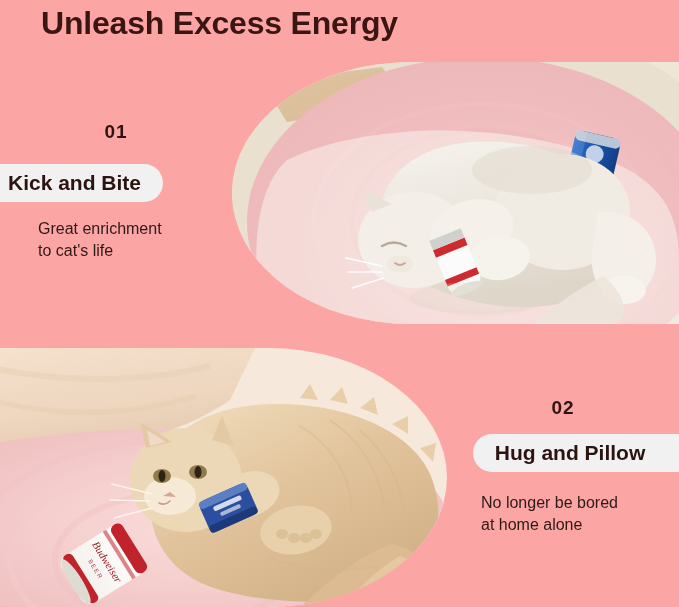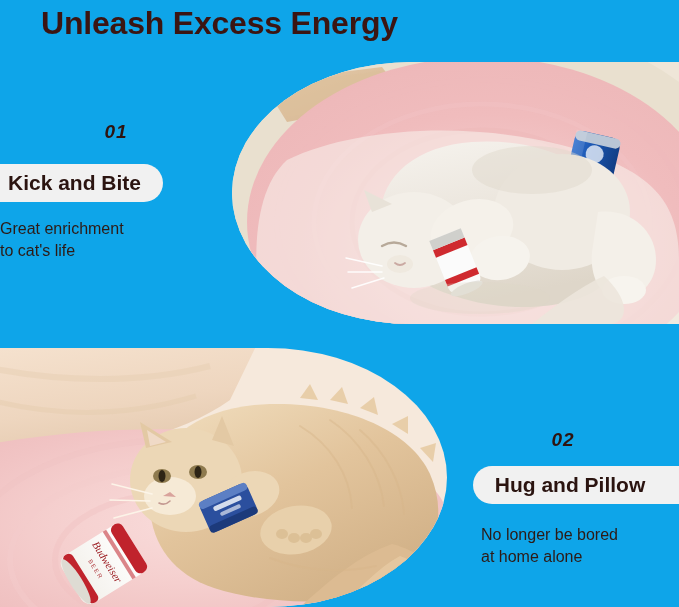--- a/index.html
+++ b/index.html
@@ -3,38 +3,37 @@
 <meta charset="utf-8">
 <style>
   html,body{margin:0;padding:0;}
   body{
     width:679px;height:607px;
     background:#ffffff;
     font-family:"Liberation Sans","DejaVu Sans",sans-serif;
     overflow:hidden;
     position:relative;
   }
-  .stage{position:relative;width:679px;height:607px;overflow:hidden;background:#0ea5e9;}
+  .stage{position:relative;width:679px;height:607px;overflow:hidden;background:#fca5a5;}
 
   
   .page-title{
     position:absolute;
     left:41px; top:0px;
     font-size:32px;
     font-weight:700;
     color:#3b1512;
     letter-spacing:-0.2px;
     line-height:46px;
     white-space:nowrap;
   }
 
   
   .block{position:absolute;}
   .num{
-    font-style:italic;
     font-weight:600;
     font-size:19px;
     color:#2e1410;
     letter-spacing:1px;
     line-height:24px;
   }
   .pill{
     background:#f1f1f1;
     color:#2b1410;
     font-size:21px;
@@ -60,24 +59,24 @@
     font-size:16px;
     color:#2e1a15;
     line-height:22px;
     white-space:pre-line;
   }
 
   
   #block-01{left:0px;top:120px;width:232px;text-align:center;}
   #block-01 .num{display:block;margin-bottom:14px;}
   #block-01 .pill-wrap{display:block;text-align:left;margin-top:20px;}
-  #block-01 .desc{margin-top:16px;text-align:left;}
-
-  
-  #block-02{left:447px;top:428px;width:232px;text-align:center;}
+  #block-01 .desc{margin-top:16px;text-align:left;padding-left:38px;}
+
+  
+  #block-02{left:447px;top:396px;width:232px;text-align:center;}
   #block-02 .num{display:block;margin-bottom:14px;}
   #block-02 .pill-wrap{display:block;text-align:center;}
   #block-02 .desc{margin-top:20px;text-align:left;padding-left:34px;}
 
   
   .photo{position:absolute;overflow:hidden;}
   #photo-top{
     left:232px;top:62px;width:447px;height:262px;
     border-top-left-radius:180px 131px;
     border-bottom-left-radius:180px 131px;

